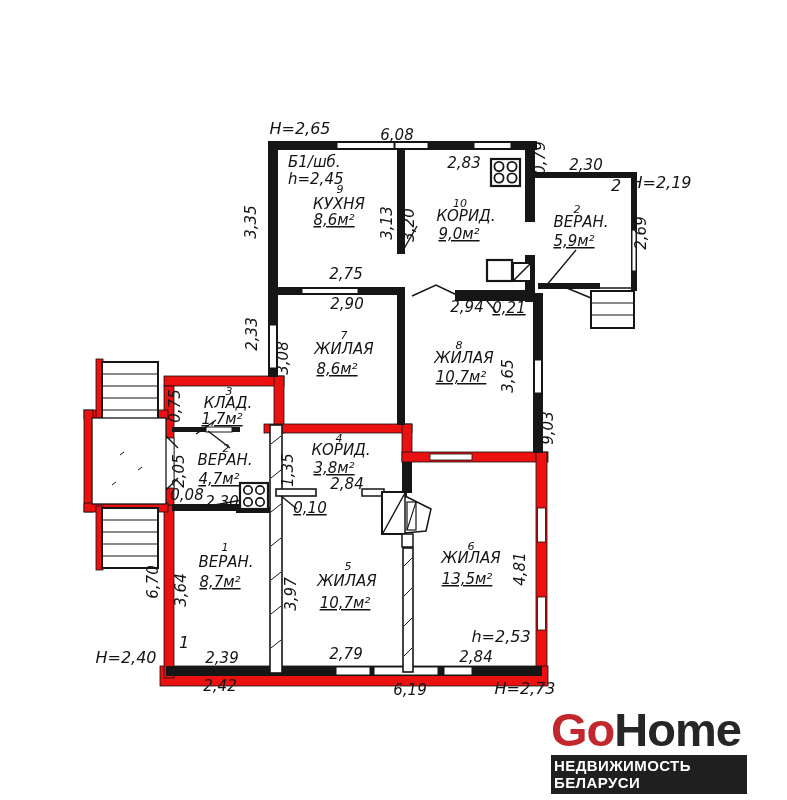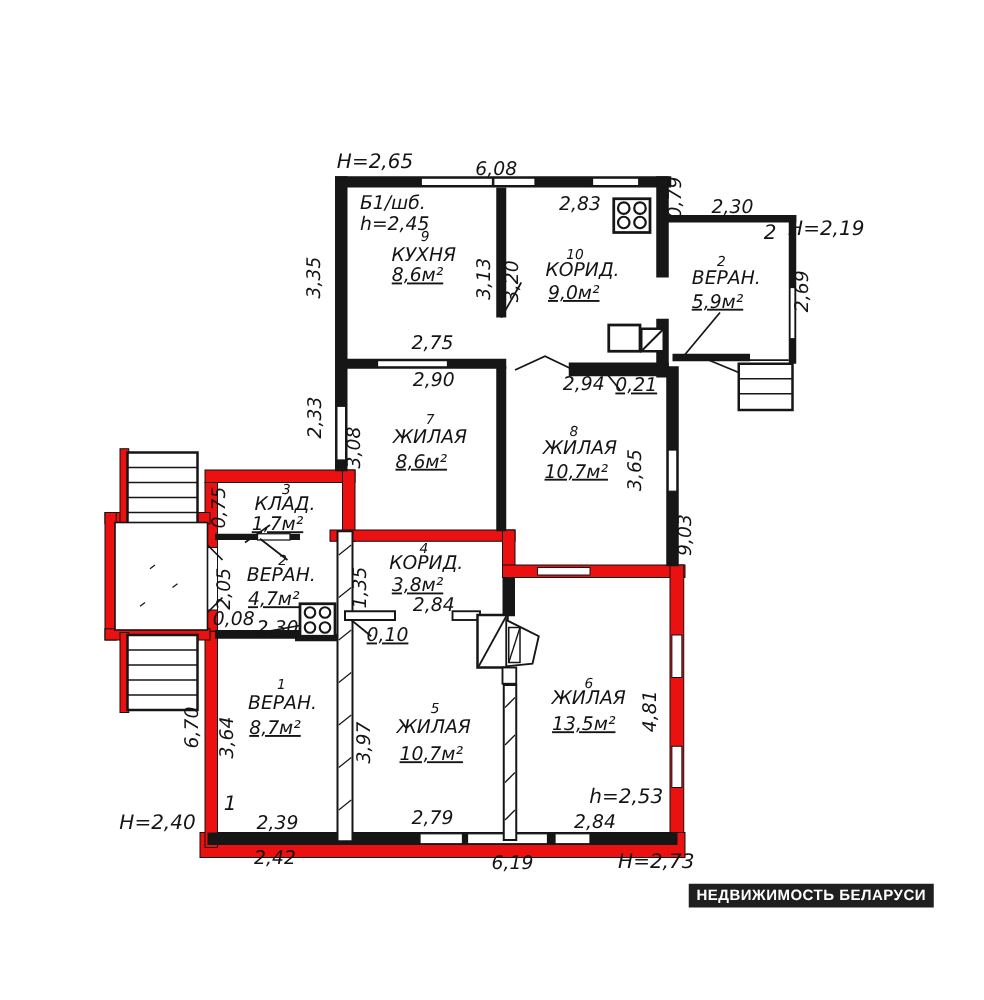--- a/index.html
+++ b/index.html
@@ -11,21 +11,21 @@
   .t15{font-size:15px;}
   .t11{font-size:11px;}
   .t16{font-size:16px;}
   .mid{text-anchor:middle;}
   .u{text-decoration:underline;}
   
   #logo{position:absolute;left:551px;top:706px;width:196px;}
   #logo .word{font-family:"Liberation Sans",sans-serif;font-weight:700;font-size:47px;
               line-height:48px;letter-spacing:-1px;white-space:nowrap;}
   #logo .tag{margin-top:1px;font-family:"Liberation Sans",sans-serif;font-weight:700;
-             font-size:12px;letter-spacing:.4px;text-align:center;padding:2px 3px 3px 3px;}
+             font-size:15px;letter-spacing:.4px;text-align:left;padding:2px 3px 3px 3px;}
 </style>
 </head>
 <body>
 
 <div id="stage">
 <svg width="787" height="800" viewBox="0 0 787 800">
 
   <g fill="#ec1111" stroke="#111" stroke-width="0.8">
     <rect x="164" y="376" width="120" height="10"></rect>
     <rect x="274" y="376" width="10" height="57"></rect>
@@ -269,15 +269,16 @@
     <text x="158" y="582" class="t15 mid" transform="rotate(-90 158 582)">6,70</text>
     <text x="222" y="663" class="t15 mid">2,39</text>
     <text x="220" y="691" class="t15 mid">2,42</text>
     <text x="346" y="659" class="t15 mid">2,79</text>
     <text x="476" y="662" class="t15 mid">2,84</text>
     <text x="410" y="695" class="t15 mid">6,19</text>
   </g>
 </svg>
 
 <div id="logo">
+  <div class="word"><span style="color:#c1272d">Go</span><span style="color:#262626">Home</span></div>
   <div class="tag" style="background:#1f1f1f;color:#ffffff">НЕДВИЖИМОСТЬ БЕЛАРУСИ</div>
 </div>
 </div>
 
 </body></html>

